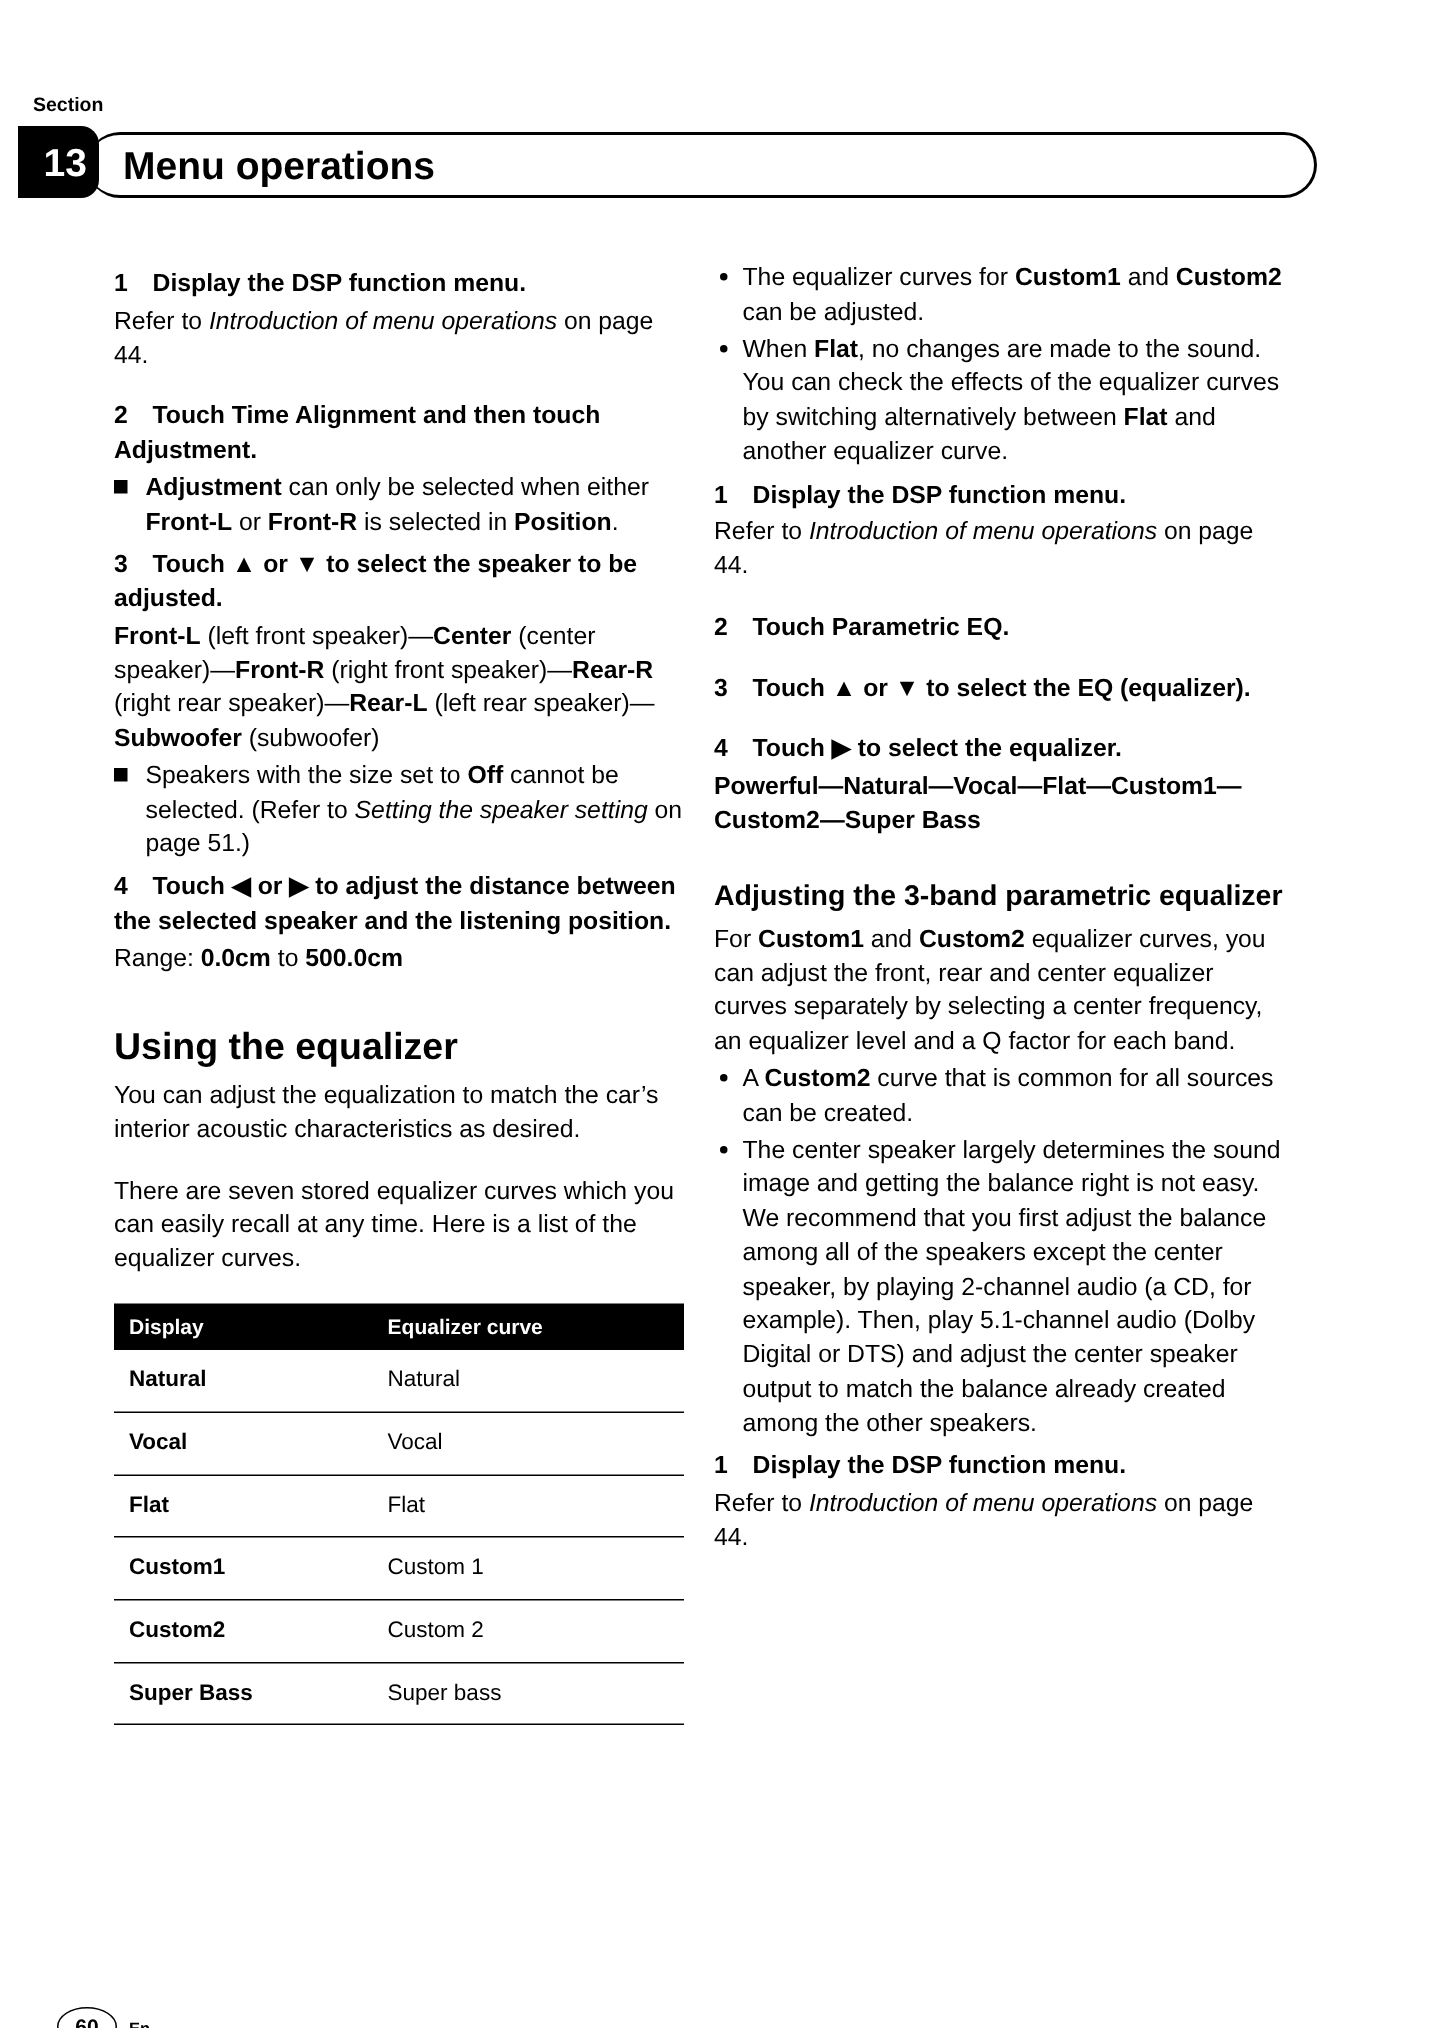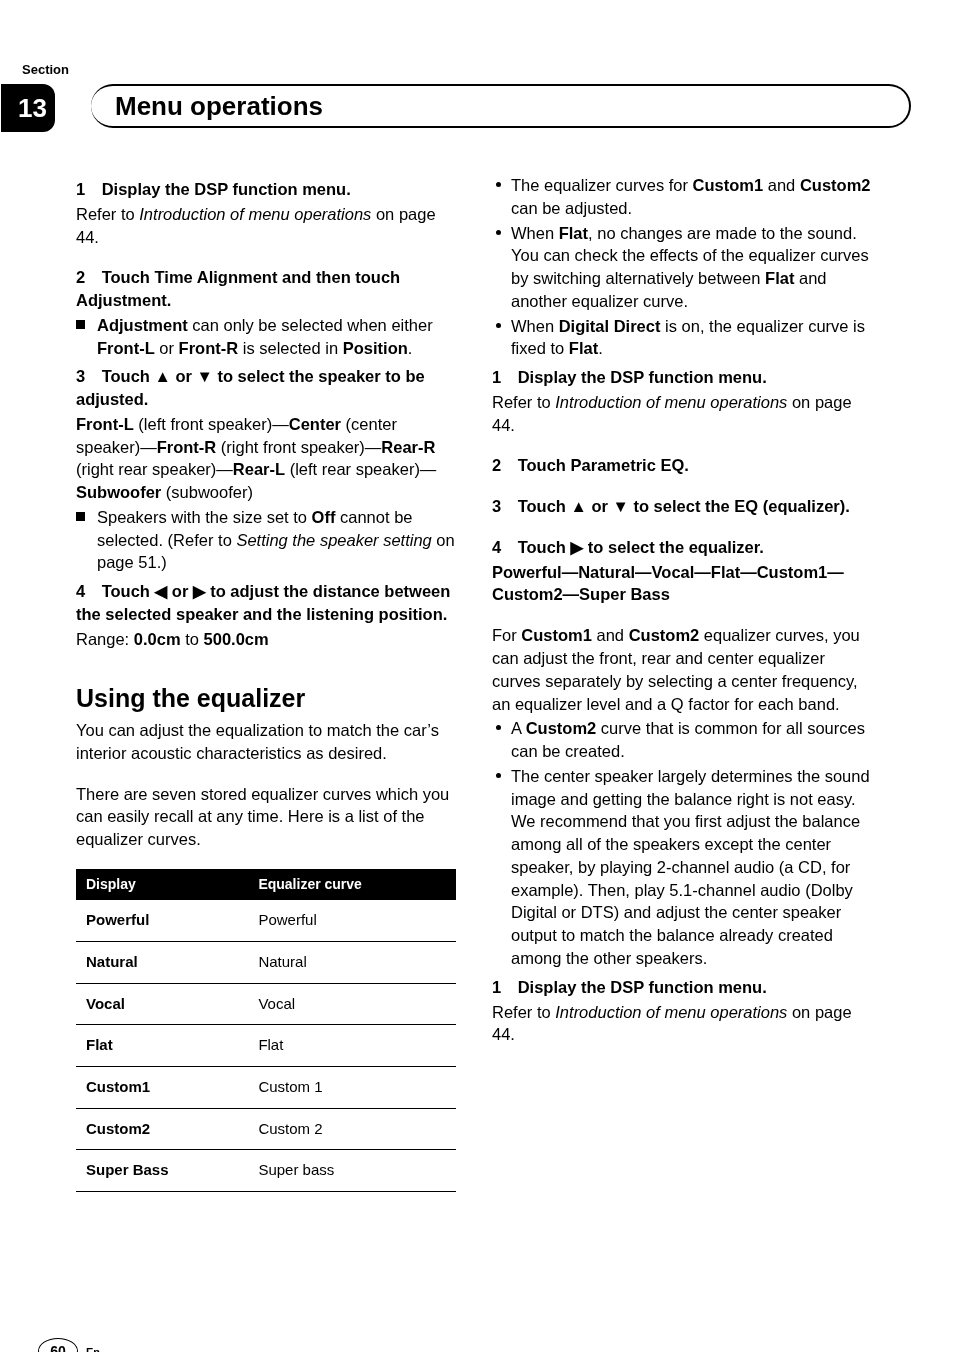--- a/index.html
+++ b/index.html
@@ -25,24 +25,23 @@
   .section-label {
     position: absolute;
     top: 20px;
     left: 22px;
     font-size: 13px;
     font-weight: bold;
   }
   .tab {
     position: absolute;
     top: 42px;
-    left: 1px;
-    display: flex;
-    align-items: flex-start;
-    gap: 44px;
+    left: 12px;
+    display: flex;
+    align-items: flex-end;
   }
   .tab-num {
     background: #000;
     color: #fff;
     font-weight: bold;
     font-size: 26px;
     width: 54px;
     height: 48px;
     display: flex;
     align-items: center;
@@ -65,21 +64,21 @@
     padding-left: 24px;
     box-sizing: border-box;
   }
   .tab-title {
     font-size: 26px;
     font-weight: 800;
   }
   .content {
     display: flex;
     padding: 40px 44px 0 76px;
-    gap: 36px;
+    gap: 20px;
   }
   .col {
     width: 380px;
     font-size: 16.5px;
     line-height: 1.38;
   }
   .step-head {
     font-weight: 700;
     margin-top: 6px;
   }
@@ -232,24 +231,20 @@
 
       <table class="eq">
         <thead>
           <tr>
             <th>Display</th>
             <th>Equalizer curve</th>
           </tr>
         </thead>
         <tbody>
           <tr>
-              <td>Powerful</td>
-              <td>Powerful</td>
-            </tr>
-          <tr>
               <td>Natural</td>
               <td>Natural</td>
             </tr>
           <tr>
               <td>Vocal</td>
               <td>Vocal</td>
             </tr>
           <tr>
               <td>Flat</td>
               <td>Flat</td>
@@ -277,39 +272,34 @@
         <div>
           <span>The equalizer curves for </span><span class="bold">Custom1</span><span> and </span><span class="bold">Custom2</span><span> can be adjusted.</span>
         </div>
       </div>
       <div class="bullet-row">
         <div class="bullet-dot"></div>
         <div>
           <span>When </span><span class="bold">Flat</span><span>, no changes are made to the sound. You can check the effects of the equalizer curves by switching alternatively between </span><span class="bold">Flat</span><span> and another equalizer curve.</span>
         </div>
       </div>
-      <div class="bullet-row para">
-        <div class="bullet-dot"></div>
-        <div>
-          <span>When </span><span class="bold">Digital Direct</span><span> is on, the equalizer curve is fixed to </span><span class="bold">Flat</span><span>.</span>
-        </div>
-      </div>
 
       <div class="step-head">1 Display the DSP function menu.</div>
       <div class="para">
         <span>Refer to </span><span class="italic">Introduction of menu operations</span><span> on page 44.</span>
       </div>
 
       <div class="step-head para">2 Touch Parametric EQ.</div>
 
       <div class="step-head para">3 Touch ▲ or ▼ to select the EQ (equalizer).</div>
 
       <div class="step-head tight">4 Touch ▶ to select the equalizer.</div>
       <div class="para bold">Powerful—Natural—Vocal—Flat—Custom1—Custom2—Super Bass</div>
 
+      <div class="h3">Adjusting the 3-band parametric equalizer</div>
       <div class="para tight">
         <span>For </span><span class="bold">Custom1</span><span> and </span><span class="bold">Custom2</span><span> equalizer curves, you can adjust the front, rear and center equalizer curves separately by selecting a center frequency, an equalizer level and a Q factor for each band.</span>
       </div>
 
       <div class="bullet-row">
         <div class="bullet-dot"></div>
         <div>
           <span>A </span><span class="bold">Custom2</span><span> curve that is common for all sources can be created.</span>
         </div>
       </div>

